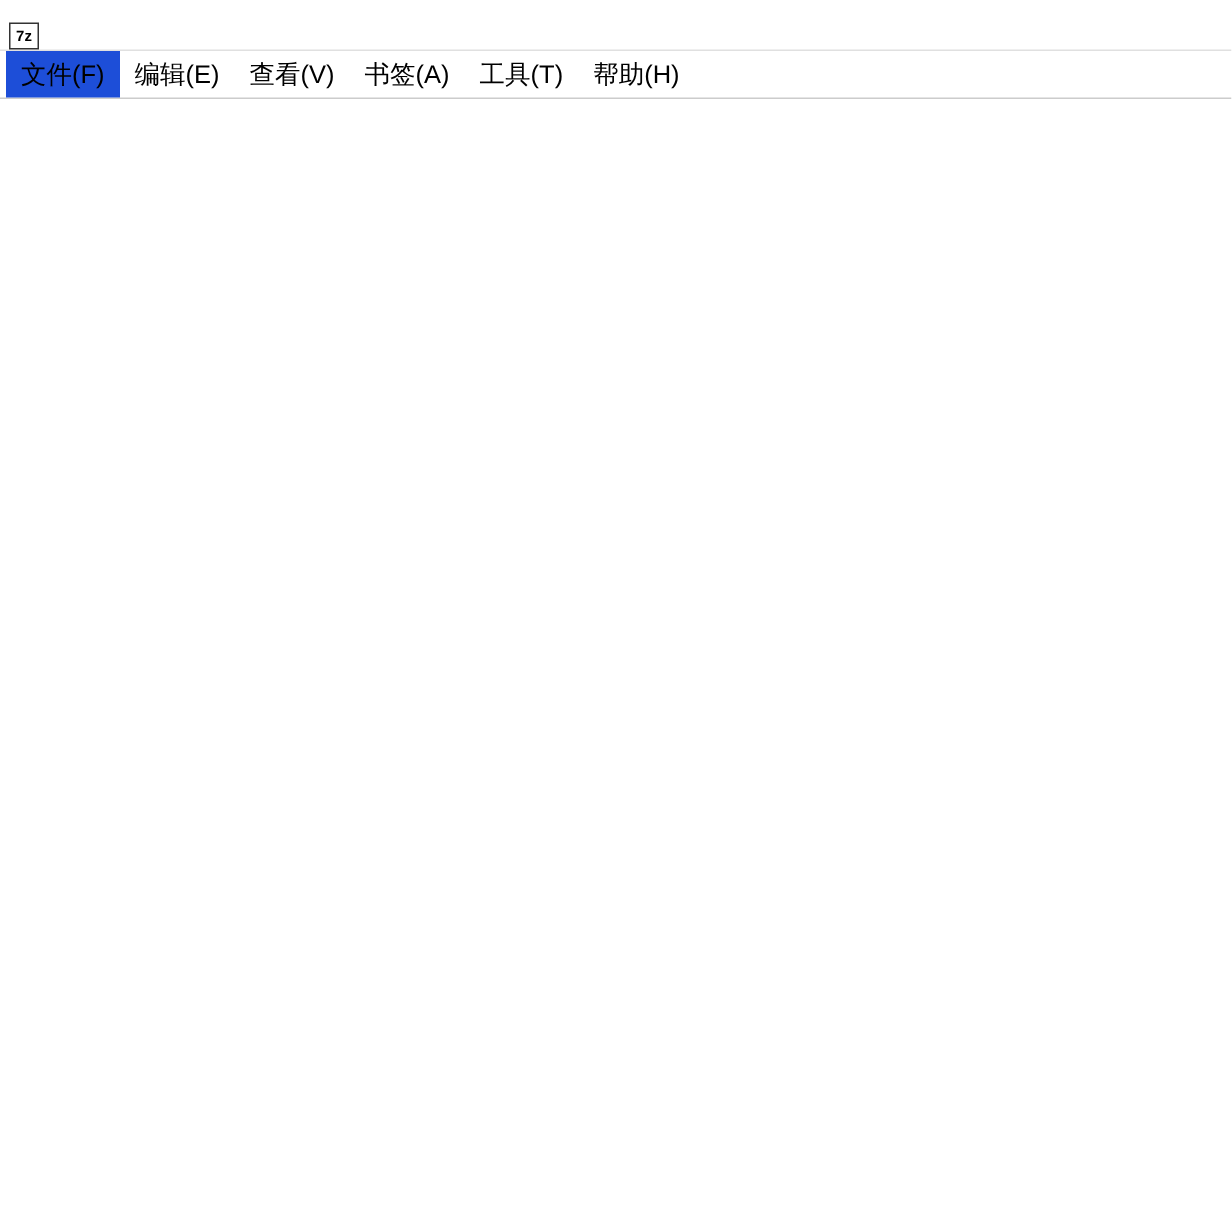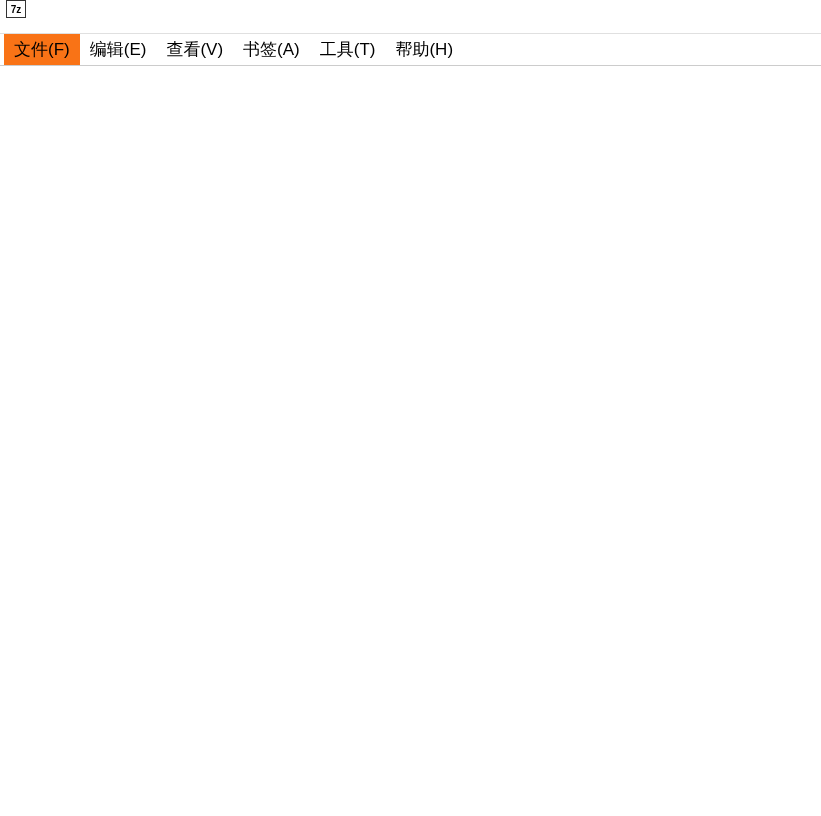--- a/index.html
+++ b/index.html
@@ -7,21 +7,21 @@
     margin: 0;
     font-family: "Microsoft YaHei", "SimSun", sans-serif;
     font-size: 16px;
     background: #fff;
     color: #000;
     width: 821px;
     overflow: hidden;
   }
   .titlebar {
     display: flex;
-    align-items: flex-start;
+    align-items: flex-end;
     height: 34px;
     padding: 0 6px;
     border-bottom: 1px solid #e0e0e0;
   }
   .titlebar .app-icon {
     width: 20px; height: 18px;
     border: 1px solid #333;
     margin-right: 8px;
     display: inline-flex;
     align-items: center;
@@ -44,21 +44,21 @@
     align-items: center;
     padding: 0 4px;
     border-bottom: 1px solid #ccc;
   }
   .menubar .menu-item {
     padding: 4px 10px;
     font-size: 17px;
     cursor: default;
   }
   .menubar .menu-item.active {
-    background: #f97316;
+    background: #1d4ed8;
   }
   .content {
     position: relative;
   }
   .pathbar {
     position: absolute;
     left: 344px;
     top: 74px;
     font-size: 17px;
   }

